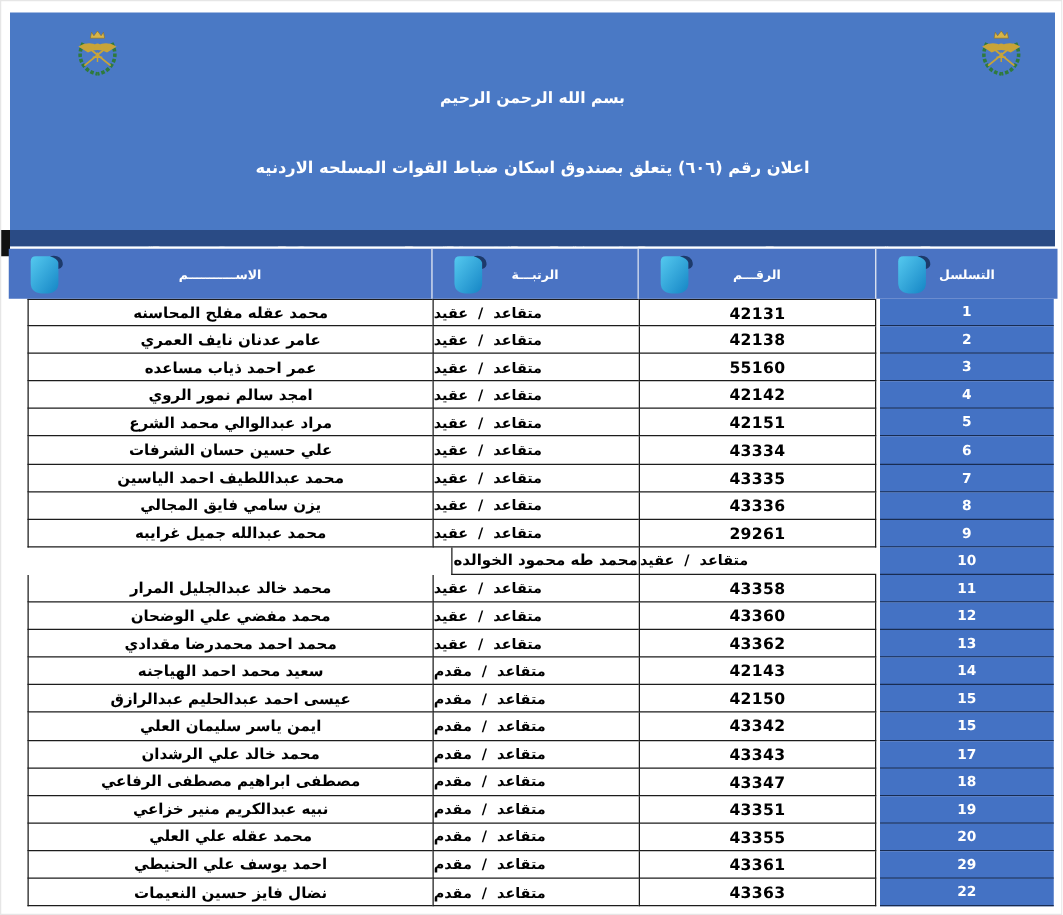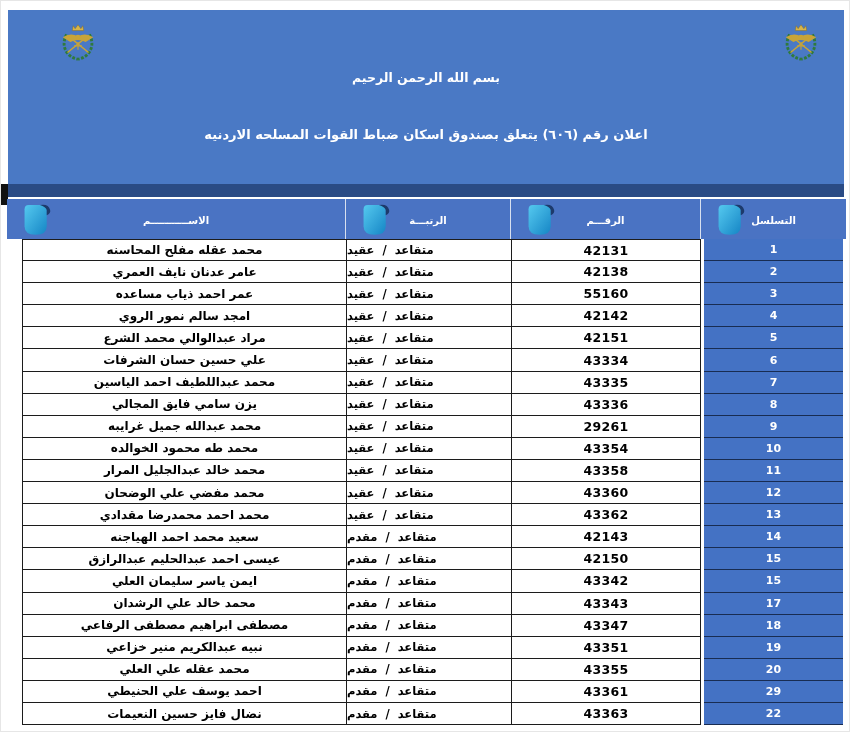--- a/index.html
+++ b/index.html
@@ -335,23 +335,20 @@
         <span>محمد عبدالله جميل غرايبه</span>
       </div>
     </div>
 
     <div class="trow">
       <div class="td c-serial">
         <div class="serial-inner">
               <span>10</span>
             </div>
       </div>
-      <div class="td c-number">
-        <span>43354</span>
-      </div>
       <div class="td c-rank">
         <span class="rank-wrap">
           <span>عقيد</span>
           <span>/</span>
           <span>متقاعد</span>
         </span>
       </div>
       <div class="td c-name">
         <span>محمد طه محمود الخوالده</span>
       </div>

